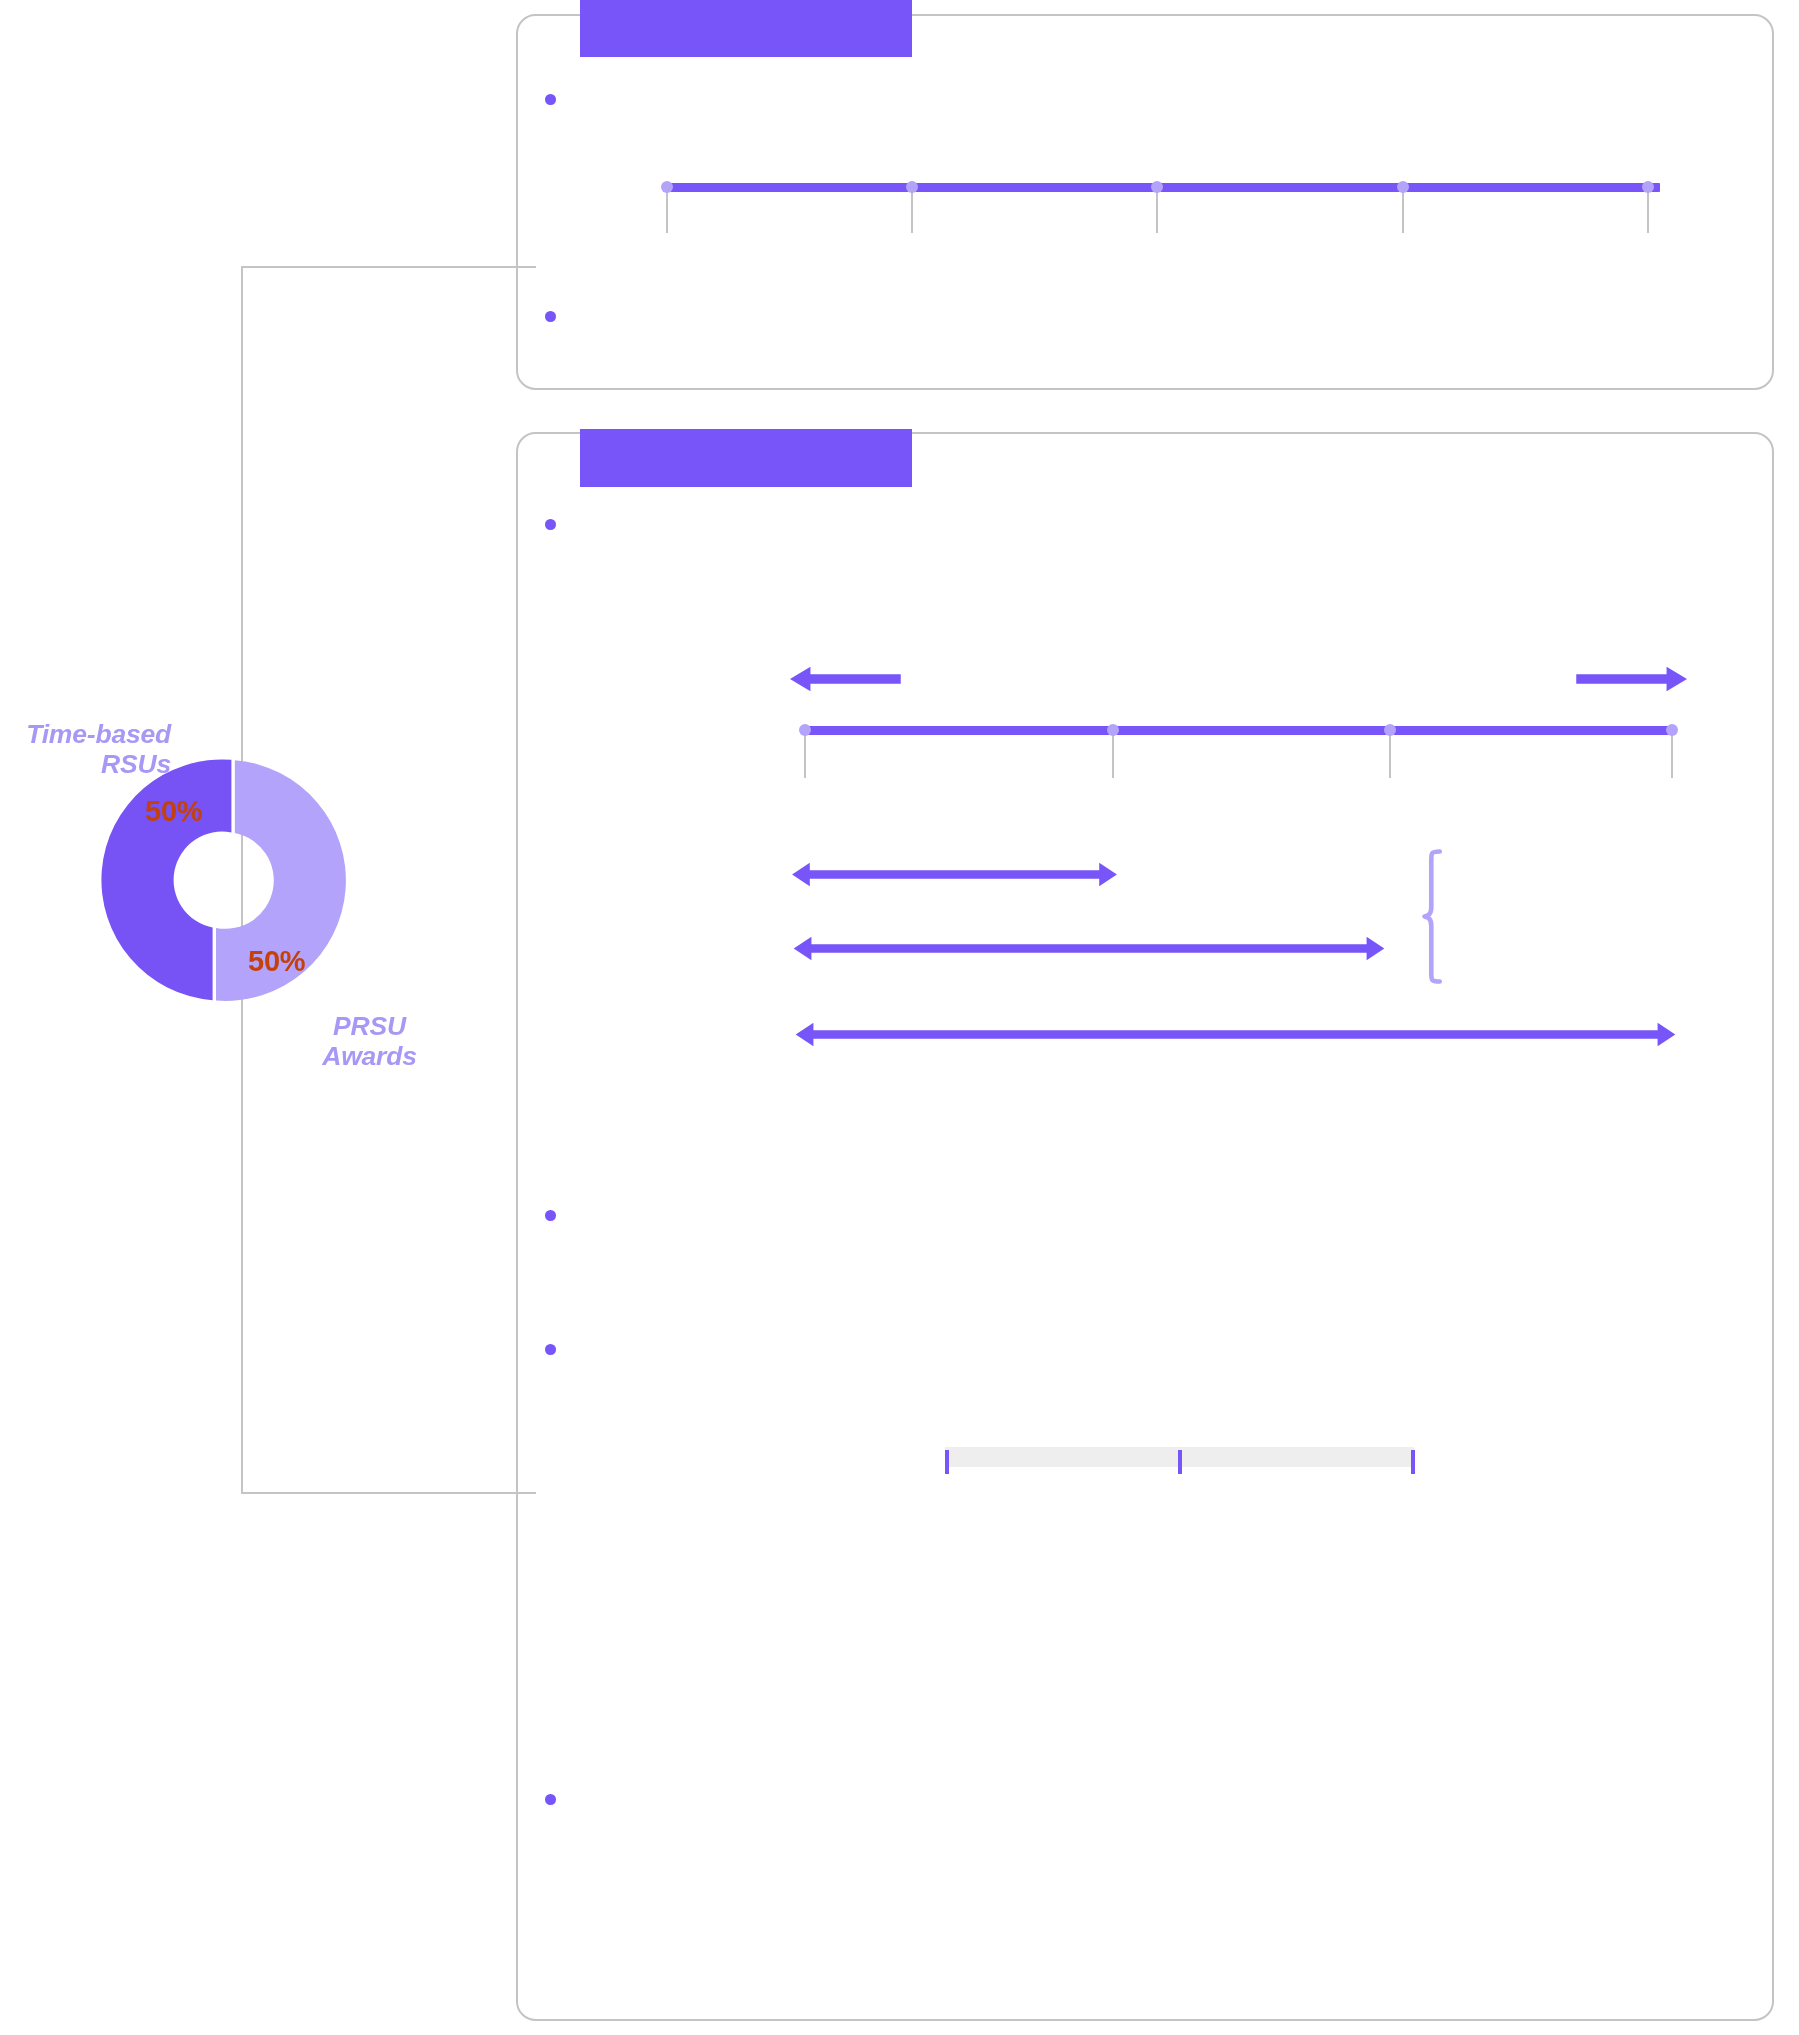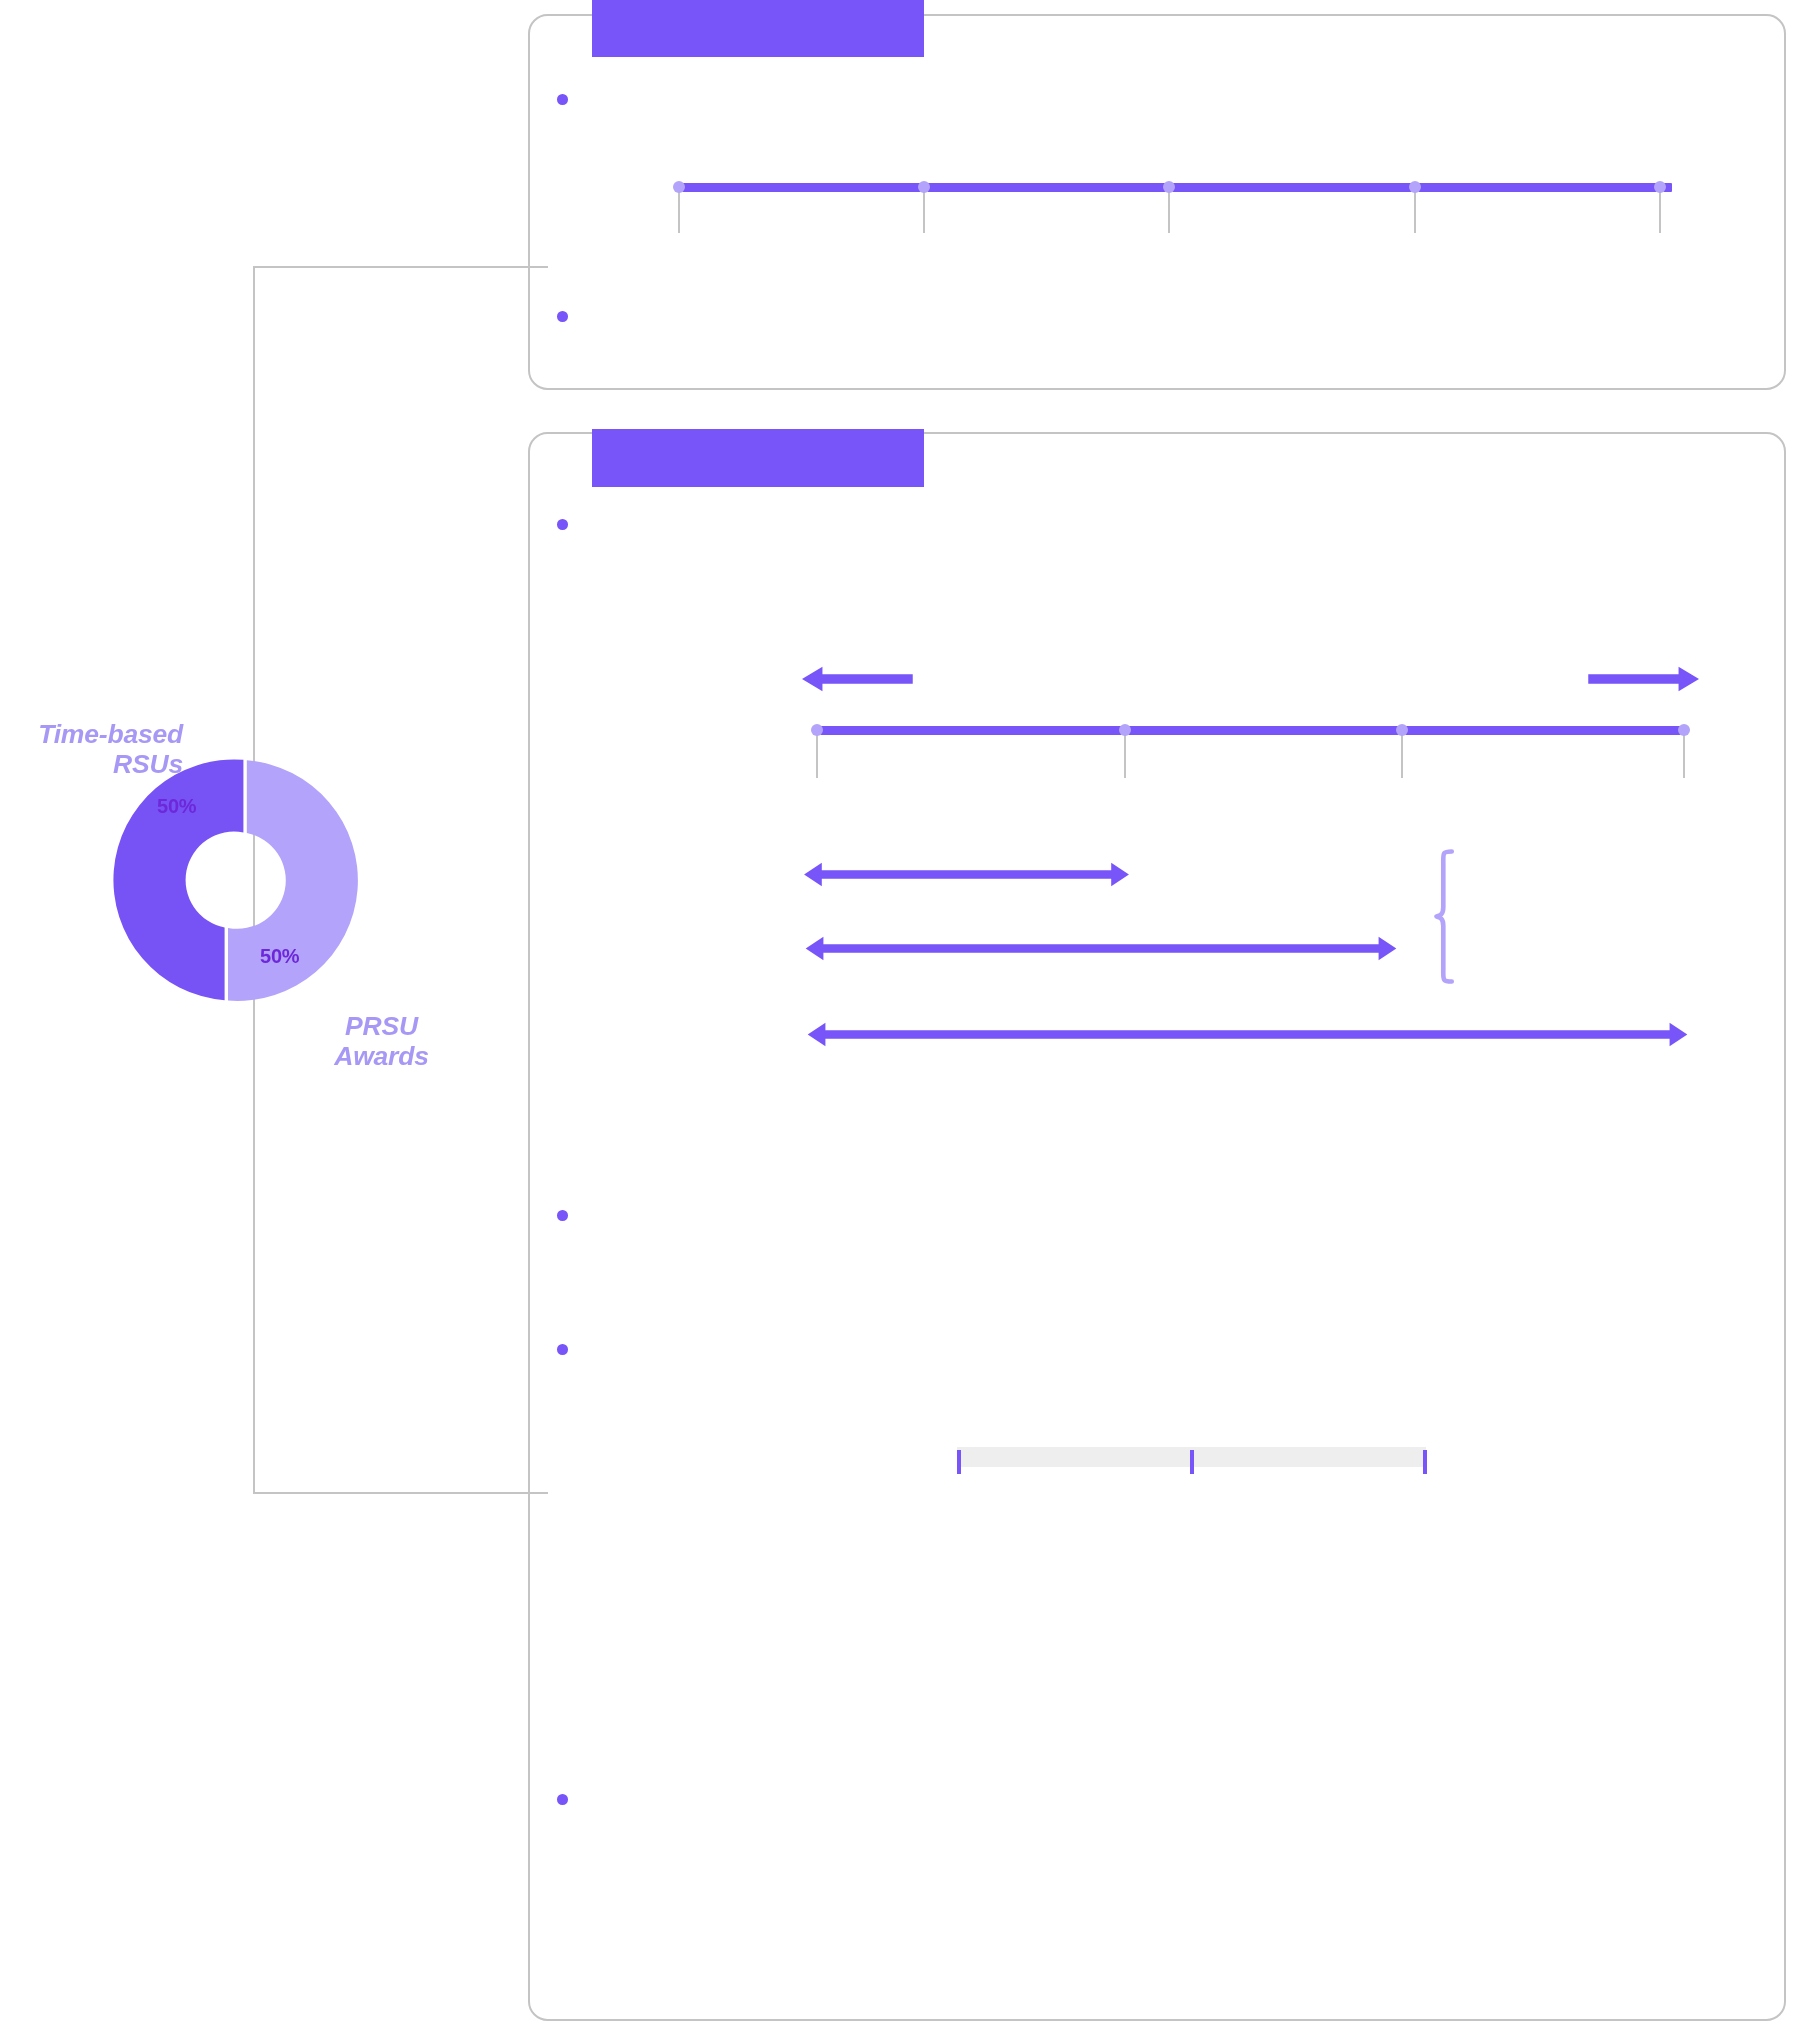--- a/index.html
+++ b/index.html
@@ -10,21 +10,21 @@
   body {
     font-family: "Liberation Sans", sans-serif;
     width: 1799px;
     height: 2035px;
     position: relative;
     overflow: hidden;
     -webkit-font-smoothing: antialiased;
   }
   #stage {
     position: absolute;
-    left: 12px;
+    left: 0;
     top: 0;
     width: 1590px;
     height: 2035px;
   }
 
   
   .card {
     position: absolute;
     background: #ffffff;
     border: 2.1px solid #c4c4c4;
@@ -84,23 +84,23 @@
     font-size: 26.5px;
     line-height: 1.15;
     letter-spacing: -0.2px;
     z-index: 9;
     white-space: pre-line;
   }
   #label-rsu  { left: 0px;   top: 719px; width: 171px; text-align: right; }
   #label-prsu { left: 299px; top: 1011px; width: 141px; text-align: center; }
   .slice-pct {
     position: absolute;
-    color: #6d28d9;
+    color: #c2410c;
     font-weight: bold;
-    font-size: 20px;
+    font-size: 29px;
     z-index: 10;
     letter-spacing: -0.2px;
   }
   #pct-rsu  { left: 145px; top: 795px; }
   #pct-prsu { left: 248px; top: 945px; }
 
   
   .tl-bar {
     position: absolute;
     height: 8.5px;

